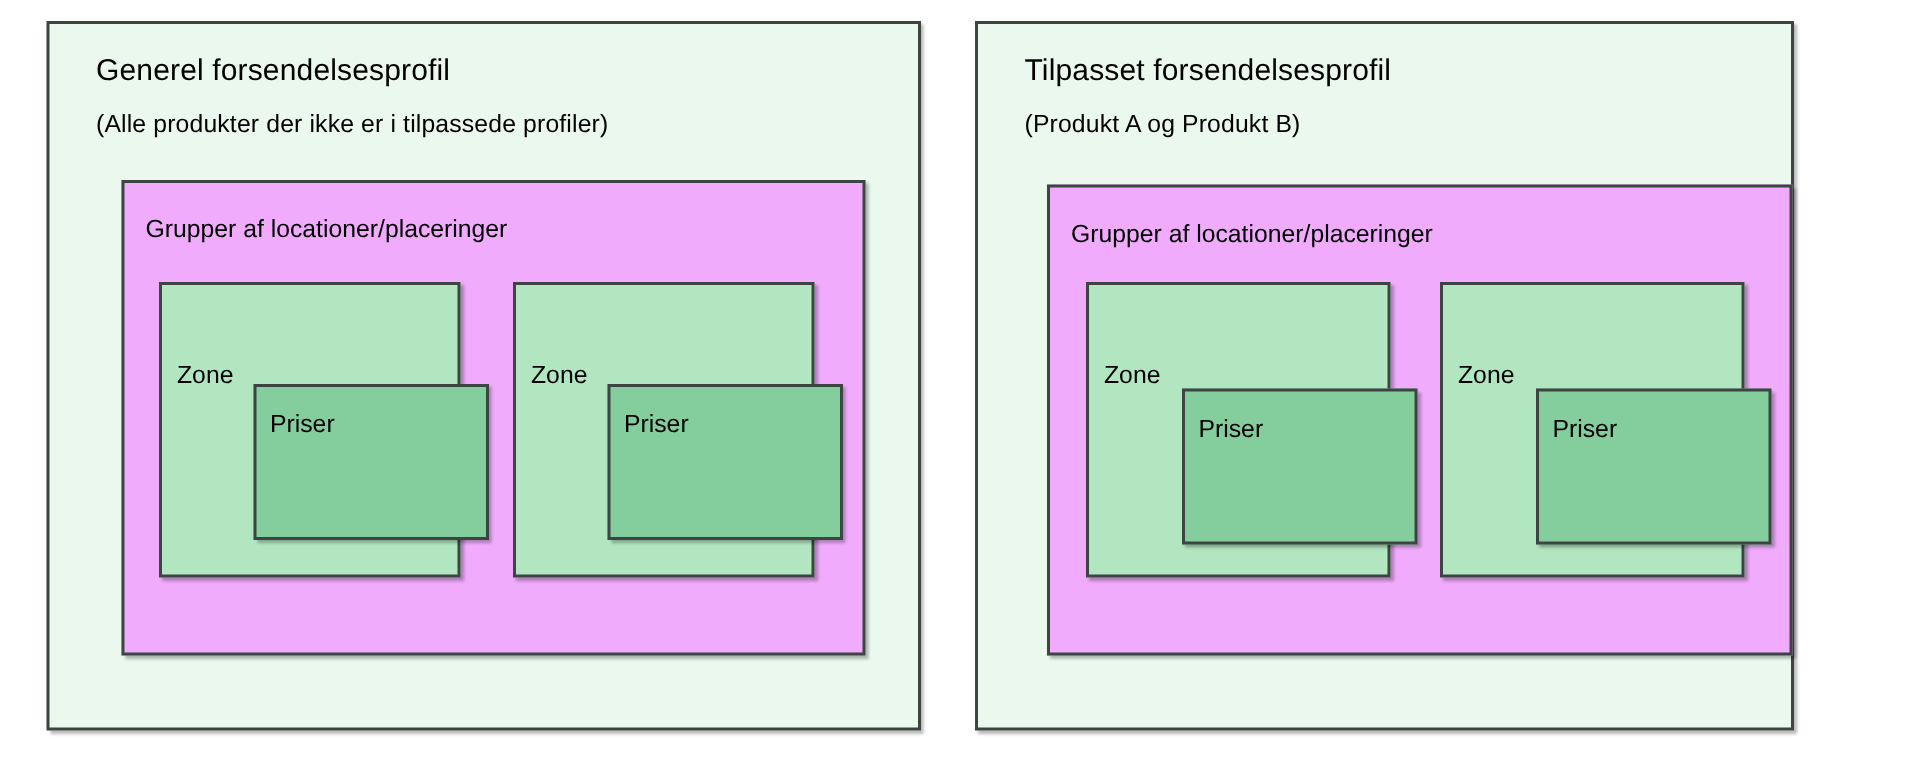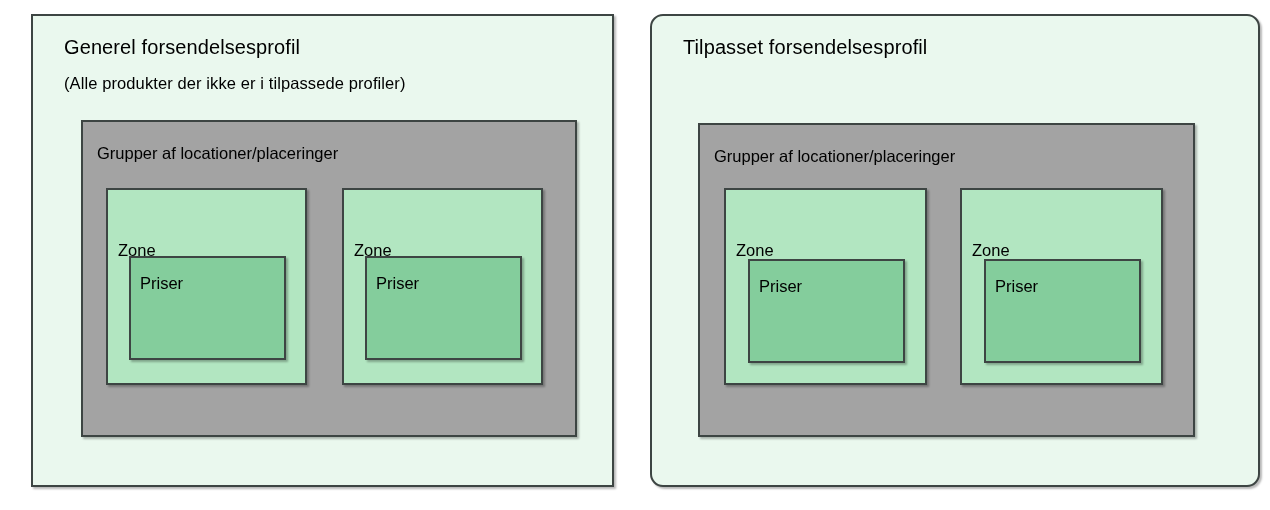--- a/index.html
+++ b/index.html
@@ -28,27 +28,28 @@
     position: absolute;
     box-sizing: border-box;
     border: 2px solid #3d4543;
     box-shadow: 2px 2px 2px rgba(0, 0, 0, 0.28);
   }
 
   .profile-panel {
     background: #eaf8ee;
   }
   .group-box {
-    background: #a3a3a3;
+    background: #f0abfc;
   }
   .zone-box {
     background: #b2e6c1;
   }
   .price-box {
     background: #84cd9c;
+    margin-left: 40px;
   }
 
   
   .panel-title {
     position: absolute;
     left: 31px;
     top: 20px;
     font-size: 20px;
     color: #000000;
     white-space: nowrap;
@@ -114,24 +115,25 @@
       <div class="box zone-box" style="left:259px; top:66px; width:201px; height:197px;">
         <div class="zone-label">Zone</div>
         <div class="box price-box" style="left:21px; top:66px; width:157px; height:104px;">
           <div class="price-label">Priser</div>
         </div>
       </div>
 
     </div>
   </div>
 
-  <div class="box profile-panel" style="left:650px; top:14px; width:610px; height:473px;border-radius:13px;">
+  <div class="box profile-panel" style="left:650px; top:14px; width:546px; height:473px;">
 
     <div class="panel-title">Tilpasset forsendelsesprofil</div>
 
+    <div class="panel-subtitle">(Produkt A og Produkt B)</div>
 
     <div class="box group-box" style="left:46px; top:107px; width:497px; height:314px;">
 
       <div class="group-label">Grupper af locationer/placeringer</div>
 
       <div class="box zone-box" style="left:24px; top:63px; width:203px; height:197px;">
         <div class="zone-label">Zone</div>
         <div class="box price-box" style="left:22px; top:69px; width:157px; height:104px;">
           <div class="price-label">Priser</div>
         </div>

